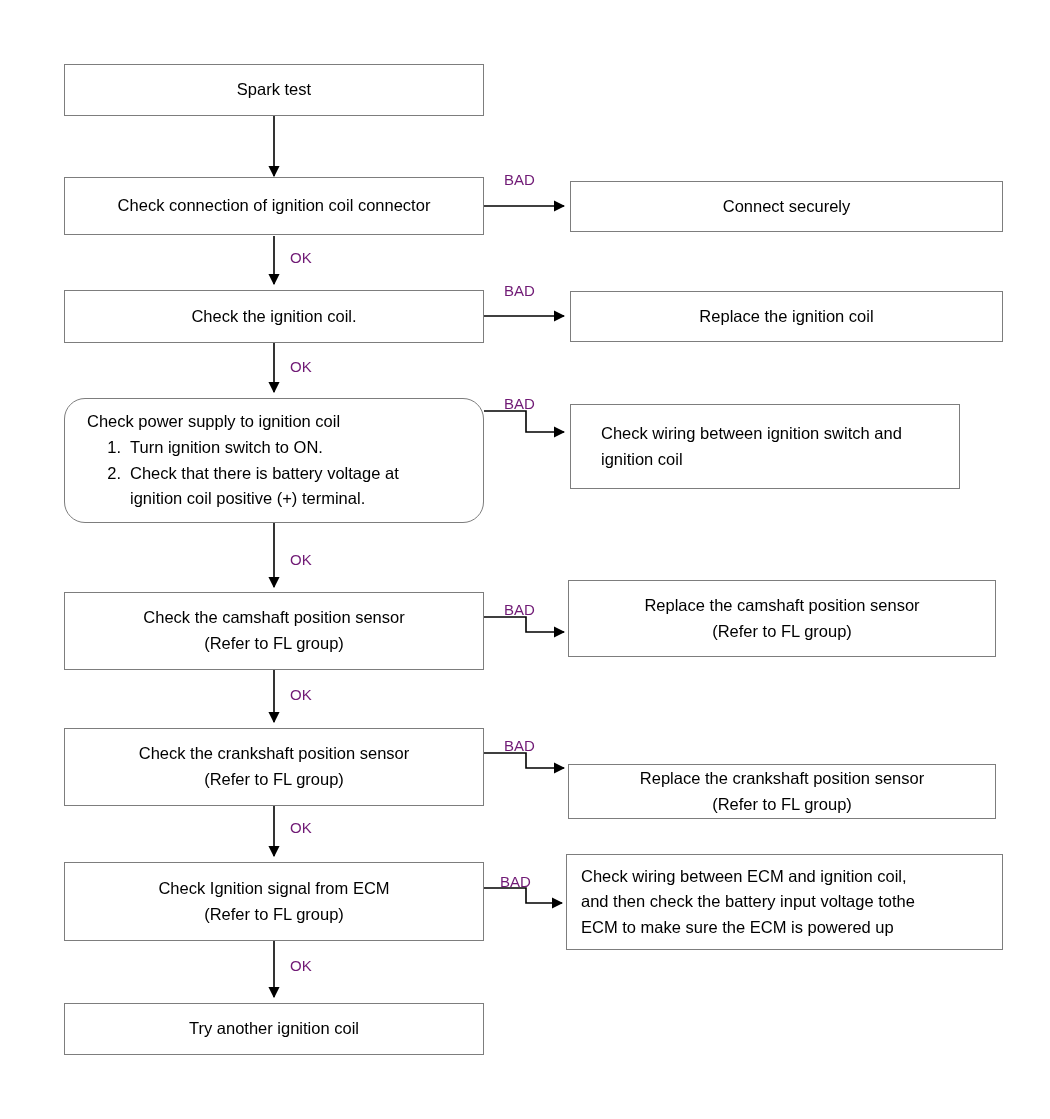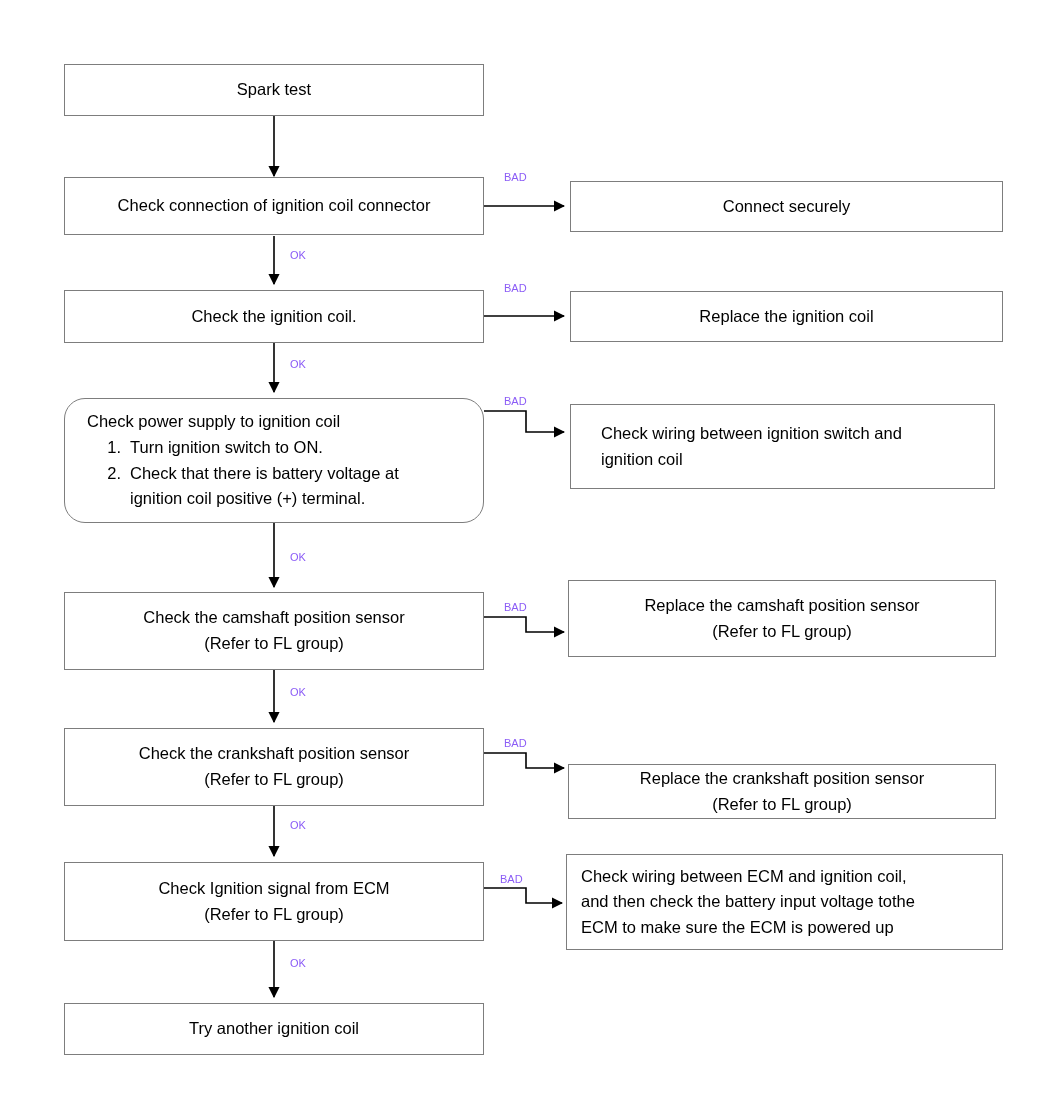--- a/index.html
+++ b/index.html
@@ -55,23 +55,23 @@
     width: 34px;
     text-align: right;
     padding-right: 9px;
     flex: 0 0 auto;
   }
   .olist li .txt {
     white-space: pre-line;
   }
   .edge-label {
     position: absolute;
-    font-size: 11px;
+    font-size: 15px;
     line-height: 1;
-    color: #8b5cf6;
+    color: #701a75;
     white-space: pre;
   }
   svg.wires {
     position: absolute;
     left: 0;
     top: 0;
     width: 1050px;
     height: 1119px;
     pointer-events: none;
   }
@@ -153,21 +153,21 @@
   </div>
 
   <div class="node center" style="left:570px; top:181px; width:433px; height:51px;">
     <span class="line">Connect securely</span>
   </div>
 
   <div class="node center" style="left:570px; top:291px; width:433px; height:51px;">
     <span class="line">Replace the ignition coil</span>
   </div>
 
-  <div class="node left" style="left:570px; top:404px; width:425px; height:85px; padding-left:30px;">
+  <div class="node left" style="left:570px; top:404px; width:390px; height:85px; padding-left:30px;">
     <span class="line">Check wiring between ignition switch and</span>
     <span class="line">ignition coil</span>
   </div>
 
   <div class="node center" style="left:568px; top:580px; width:428px; height:77px;">
     <span class="line">Replace the camshaft position sensor</span>
     <span class="line">(Refer to FL group)</span>
   </div>
 
   <div class="node center" style="left:568px; top:716px; width:428px; height:55px;margin-top:48px;">

